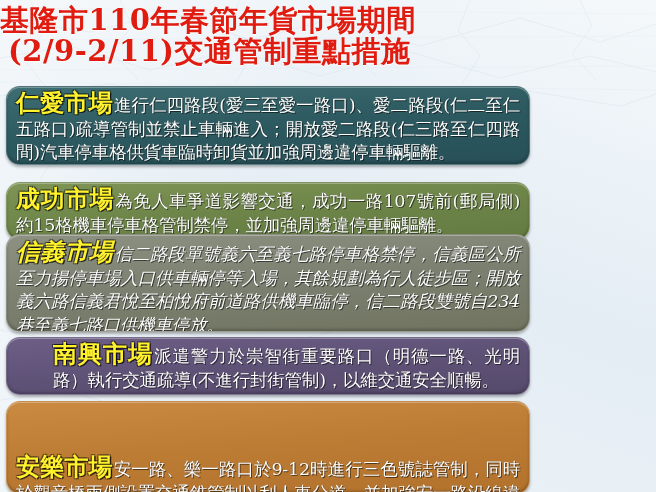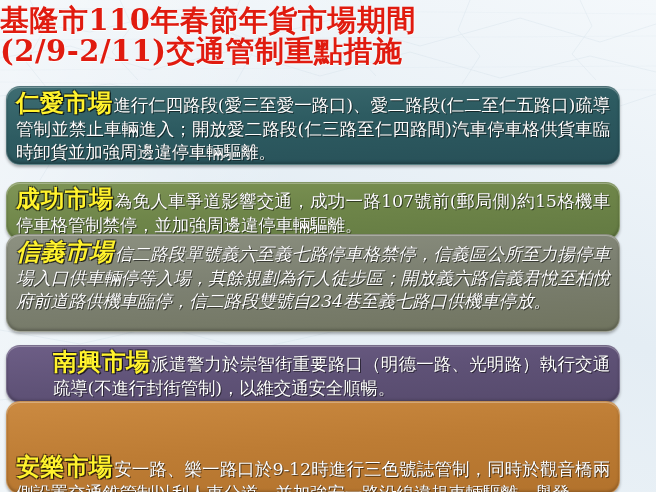--- a/index.html
+++ b/index.html
@@ -47,27 +47,27 @@
     color: #e01b0f;
     font-size: 29px;
     font-weight: bold;
     letter-spacing: .5px;
     font-family: "DejaVu Serif", "Liberation Serif", serif;
     text-shadow:
        0px 1px 0 rgba(255,255,255,.85),
        1px 0px 0 rgba(255,255,255,.55);
     white-space: nowrap;
   }
-  .title-line.second { font-size: 29px; }
+  .title-line.second { font-size: 29px; margin-left: 8px; }
 
   
   .panel {
     position: absolute;
     left: 6px;
-    width: 614px;
+    width: 524px;
     box-sizing: border-box;
     border-radius: 14px;
     padding: 4px 9px 5px 9px;
     box-shadow:
       inset 0 1px 0 rgba(255,255,255,.30),
       inset 0 -2px 3px rgba(0,0,0,.22),
       0 2px 3px rgba(0,0,0,.30);
     border: 1px solid rgba(255,255,255,.18);
     overflow: hidden;
   }
@@ -109,21 +109,21 @@
     height: 58px;
     background: linear-gradient(176deg, #7f9556 0%, #6e8549 48%, #637a42 100%);
   }
   #panel-2 {
     top: 234px;
     height: 98px;
     background: linear-gradient(176deg, #8d9181 0%, #7c8071 48%, #70745f 100%);
     font-style: italic;
   }
   #panel-3 {
-    top: 345px;
+    top: 337px;
     height: 58px;
     background: linear-gradient(176deg, #6d5e86 0%, #5f5277 48%, #564a6c 100%);
     padding-left: 46px;
   }
   #panel-4 {
     top: 401px;
     height: 93px;
     background: linear-gradient(176deg, #cb8a41 0%, #bd7c34 48%, #b2722c 100%);
   }
   #panel-4 .panel-text { padding-top: 1px; margin-top: 48px; }

